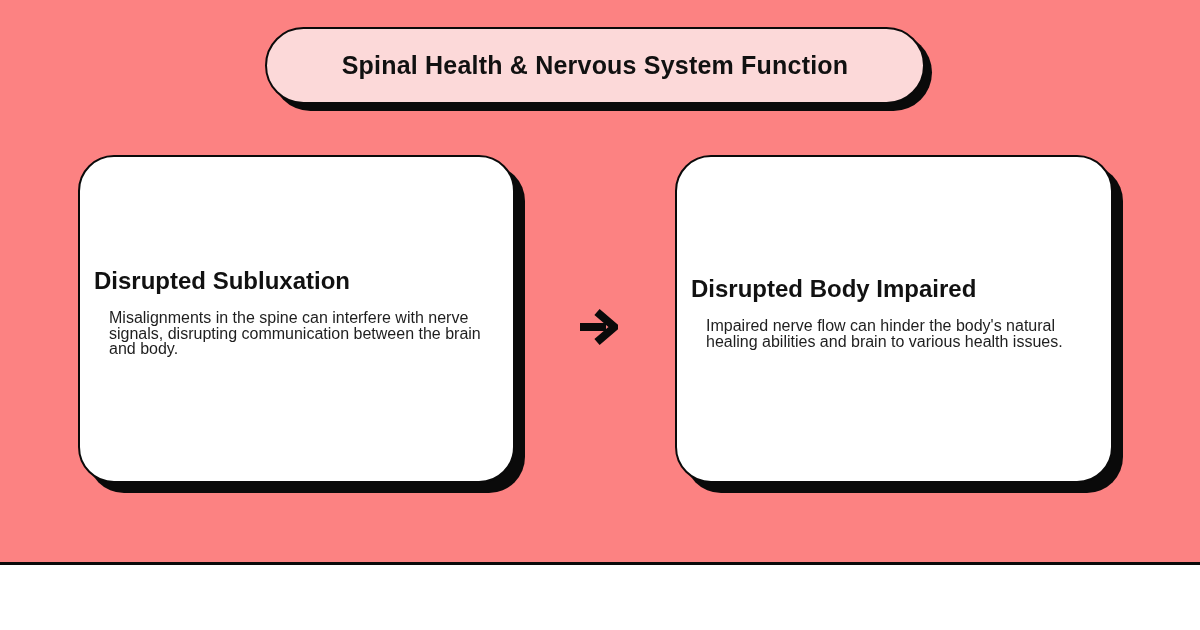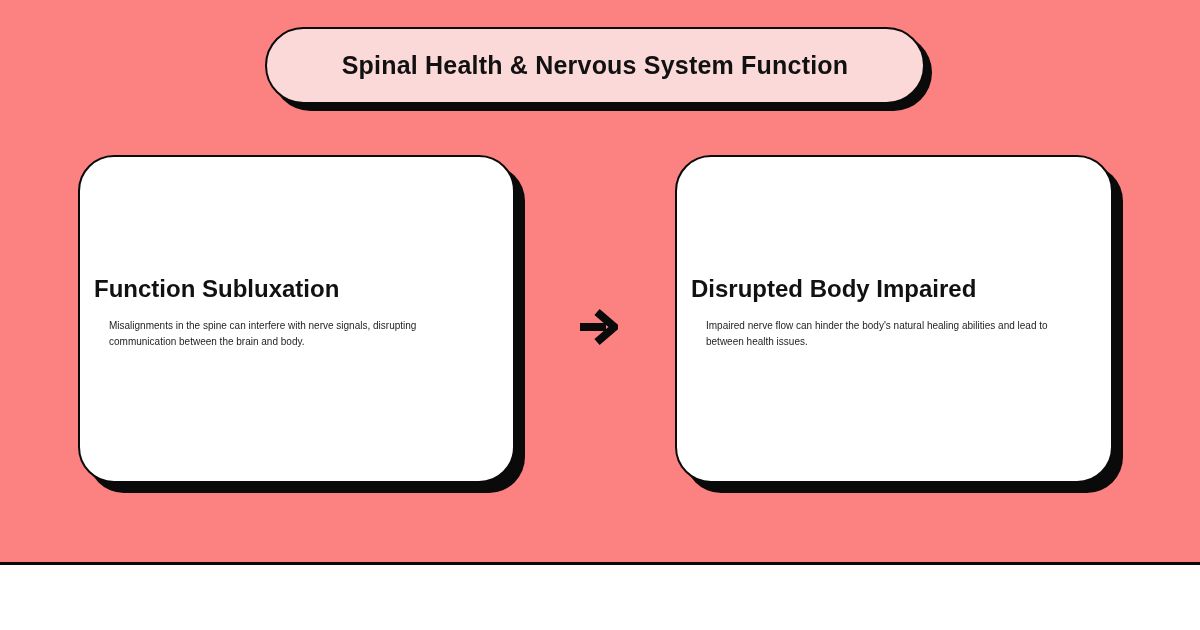--- a/index.html
+++ b/index.html
@@ -71,21 +71,21 @@
   .card-content { text-align: left; padding: 0 14px; }
   .card-heading {
     margin: 0 0 13px 0;
     font-size: 24px;
     font-weight: 700;
     line-height: 29px;
     color: var(--heading-text);
   }
   .card-body {
     margin: 15px;
-    font-size: 10px;
+    font-size: 16px;
     line-height: 15.5px;
     color: var(--body-text);
   }
   .card-left  .card-body { max-width: 390px; }
   .card-right .card-body { max-width: 380px; }
   .arrow {
     position: absolute;
     left: 578px; top: 307px;
     width: 40px; height: 40px;
     display: flex; align-items: center; justify-content: center;
@@ -99,35 +99,35 @@
 <div class="stage">
 
   <div class="coral-area"></div>
 
   <div class="title-pill">
     <span class="title-text">Spinal Health &amp; Nervous System Function</span>
   </div>
 
   <div class="card card-left">
     <div class="card-content">
-      <h2 class="card-heading">Function Subluxation</h2>
+      <h2 class="card-heading">Disrupted Subluxation</h2>
       <p class="card-body">Misalignments in the spine can interfere with nerve signals, disrupting communication between the brain and body.</p>
     </div>
   </div>
 
   <div class="arrow">
     <svg viewBox="0 0 40 38" aria-hidden="true">
       <path d="M2 19 H28" stroke="currentColor" stroke-width="8" fill="none"></path>
       <path d="M19 4 L36.5 19 L19 34" stroke="currentColor" stroke-width="8" fill="none" stroke-linejoin="miter"></path>
     </svg>
   </div>
 
   <div class="card card-right">
     <div class="card-content">
       <h2 class="card-heading">Disrupted Body Impaired</h2>
-      <p class="card-body">Impaired nerve flow can hinder the body's natural healing abilities and lead to between health issues.</p>
+      <p class="card-body">Impaired nerve flow can hinder the body's natural healing abilities and brain to various health issues.</p>
     </div>
   </div>
 
   <div class="divider"></div>
   <div class="footer-strip"></div>
 
 </div>
 
 </body></html>

